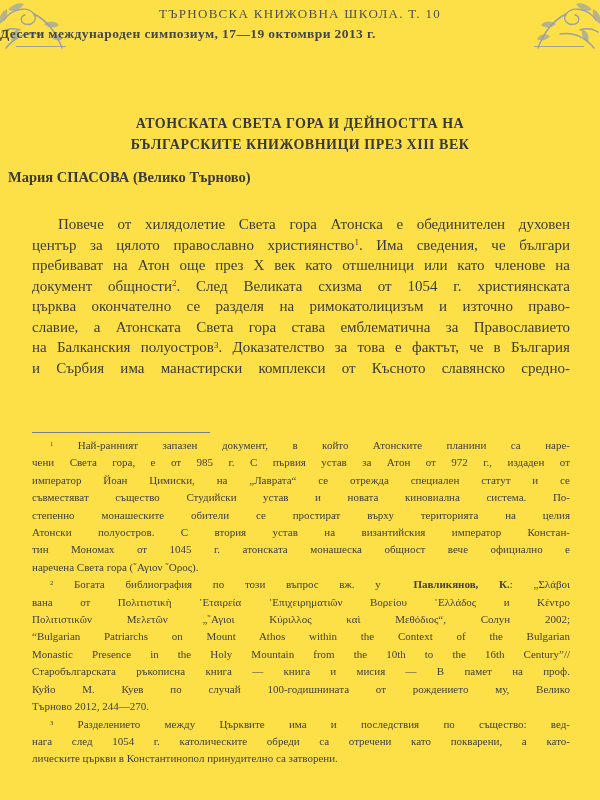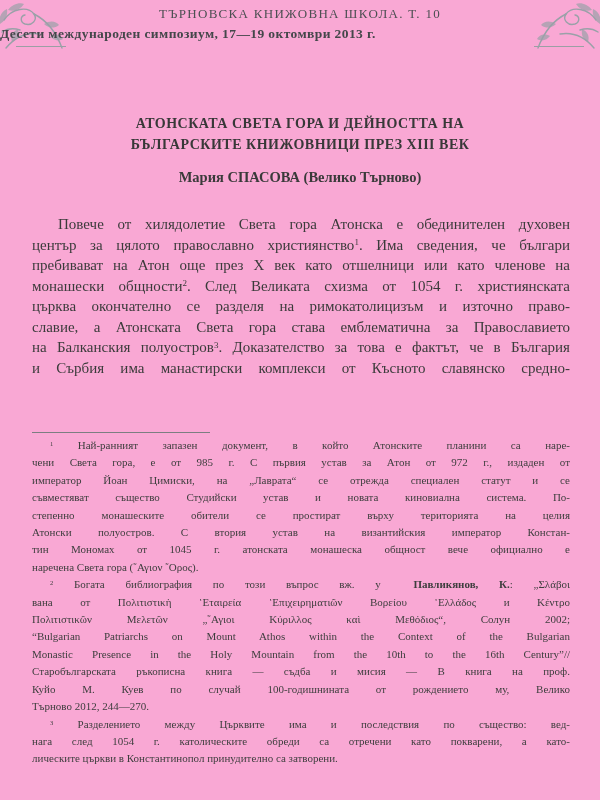--- a/index.html
+++ b/index.html
@@ -1,36 +1,36 @@
 <!DOCTYPE html>
 <html><head>
 <meta charset="utf-8">
 <style>
   html,body{margin:0;padding:0;background:#e8e8e6;}
   .page{
     position:relative; width:600px; height:800px; margin:0 auto;
-    background:#f9a8d4; color:#3c3c3c; overflow:hidden;
+    background:#fde047; color:#3c3c3c; overflow:hidden;
     font-family:"Liberation Serif","DejaVu Serif",serif;
   }
   
   .hline1{position:absolute; top:6px; left:0; right:0; text-align:center;
     font-size:13px; letter-spacing:1.3px; color:#4c4f52;}
   .hline2{position:absolute; top:26px; left:0; right:0; text-align:left;
     font-size:13.5px; font-weight:bold; letter-spacing:.4px; color:#44474a;}
   .hrule{position:absolute; top:46px; height:1px; background:#9b9fa4;}
   .hrule-left{left:16px; width:50px;}
   .hrule-right{right:16px; width:50px;}
   .orn{position:absolute; top:2px; width:72px; height:64px; color:#9aa1a8;}
   .orn-left{left:-2px;}
   .orn-right{right:-2px; transform:scaleX(-1);}
   
   .title{position:absolute; top:114px; left:36px; right:36px; text-align:center;
     font-weight:bold; font-size:14px; line-height:20.5px; letter-spacing:.5px; color:#383838;}
-  .author{position:absolute; top:169px; left:0; right:0; text-align:center;
-    font-weight:bold; font-size:14.5px; color:#3a3a3a;}
+  .author{position:absolute; top:169px; left:0; right:0; 
+    font-weight:bold; font-size:14.5px; color:#3a3a3a;padding-left:8px;}
   
   .jline{text-align:justify; text-align-last:justify;}
   .jline.end{text-align-last:left;}
   .body-text{position:absolute; top:214px; left:32px; width:538px;
     font-size:15px; line-height:20.5px; color:#3b3b3b;}
   .body-text .ind{text-indent:26px;}
   .fn-rule{position:absolute; top:432px; left:32px; width:178px; height:1px; background:#7c7e81;}
   .footnotes{position:absolute; top:437px; left:32px; width:538px;
     font-size:11px; line-height:17.4px; color:#3e3e3e;}
   .footnotes .ind{text-indent:18px;}
@@ -83,21 +83,21 @@
     <div>АТОНСКАТА СВЕТА ГОРА И ДЕЙНОСТТА НА</div>
     <div>БЪЛГАРСКИТЕ КНИЖОВНИЦИ ПРЕЗ XIII ВЕК</div>
   </div>
 
   <div class="author">Мария СПАСОВА (Велико Търново)</div>
 
   <div class="body-text" id="body-par">
       <div class="jline ind"><span>Повече от хилядолетие Света гора Атонска е обединителен духовен</span></div>
       <div class="jline"><span>център за цялото православно християнство</span><sup>1</sup><span>. Има сведения, че българи</span></div>
       <div class="jline"><span>пребивават на Атон още през X век като отшелници или като членове на</span></div>
-      <div class="jline"><span>монашески общности</span><sup>2</sup><span>. След Великата схизма от 1054 г. християнската</span></div>
+      <div class="jline"><span>документ общности</span><sup>2</sup><span>. След Великата схизма от 1054 г. християнската</span></div>
       <div class="jline"><span>църква окончателно се разделя на римокатолицизъм и източно право-</span></div>
       <div class="jline"><span>славие, а Атонската Света гора става емблематична за Православието</span></div>
       <div class="jline"><span>на Балканския полуостров</span><sup>3</sup><span>. Доказателство за това е фактът, че в България</span></div>
       <div class="jline"><span>и Сърбия има манастирски комплекси от Късното славянско средно-</span></div>
     </div>
 
   <div class="fn-rule"></div>
 
   <div class="footnotes" id="footnotes">
       <div class="jline ind"><sup>1</sup><span> Най-ранният запазен документ, в който Атонските планини са наре-</span></div>
@@ -106,21 +106,21 @@
       <div class="jline"><span>съвместяват същество Студийски устав и новата киновиална система. По-</span></div>
       <div class="jline"><span>степенно монашеските обители се простират върху територията на целия</span></div>
       <div class="jline"><span>Атонски полуостров. С втория устав на византийския император Констан-</span></div>
       <div class="jline"><span>тин Мономах от 1045 г. атонската монашеска общност вече официално е</span></div>
       <div class="jline end"><span>наречена Света гора (῞Αγιον ῎Ορος).</span></div>
       <div class="jline ind"><sup>2</sup><span> Богата библиография по този въпрос вж. у </span><span class="b">Павликянов, К.</span><span>: „Σλάβοι</span></div>
       <div class="jline"><span>вана от Πολιτιστικὴ ῾Εταιρεία ῾Επιχειρηματιῶν Βορείου ῾Ελλάδος и Κέντρο</span></div>
       <div class="jline"><span>Πολιτιστικῶν Μελετῶν „῞Αγιοι Κύριλλος καὶ Μεθόδιος“, Солун 2002;</span></div>
       <div class="jline"><span>“Bulgarian Patriarchs on Mount Athos within the Context of the Bulgarian</span></div>
       <div class="jline"><span>Monastic Presence in the Holy Mountain from the 10th to the 16th Century”//</span></div>
-      <div class="jline"><span class="i">Старобългарската ръкописна книга — съдба и мисия — В книга на проф.</span></div>
+      <div class="jline"><span class="i">Старобългарската ръкописна книга — книга и мисия — В памет на проф.</span></div>
       <div class="jline"><span class="i">Куйо М. Куев по случай 100-годишнината от рождението му,</span><span> Велико</span></div>
       <div class="jline end"><span>Търново 2012, 244—270.</span></div>
       <div class="jline ind"><sup>3</sup><span> Разделението между Църквите има и последствия по същество: вед-</span></div>
       <div class="jline"><span>нага след 1054 г. католическите обреди са отречени като покварени, а като-</span></div>
       <div class="jline end"><span>лическите църкви в Константинопол принудително са затворени.</span></div>
     </div>
 
 </div>
 
 </body></html>

